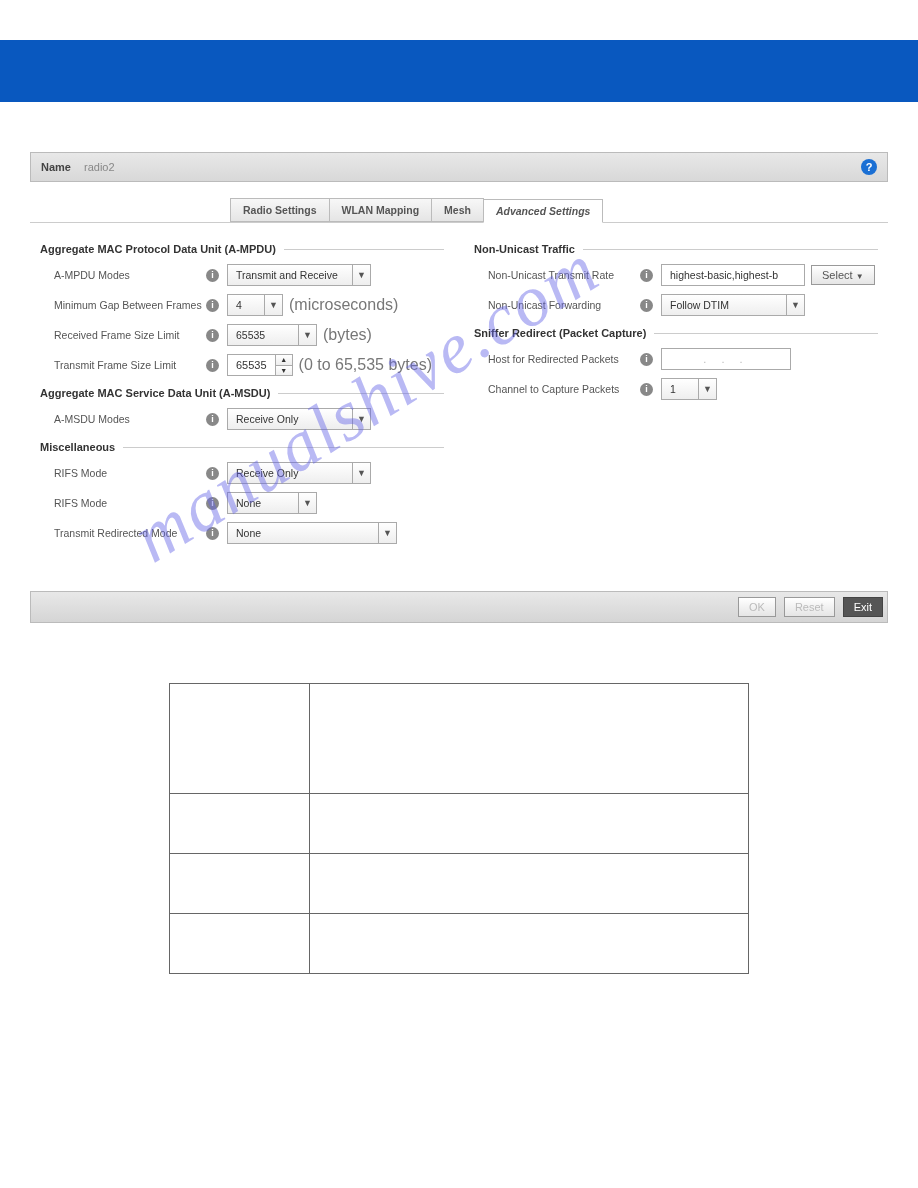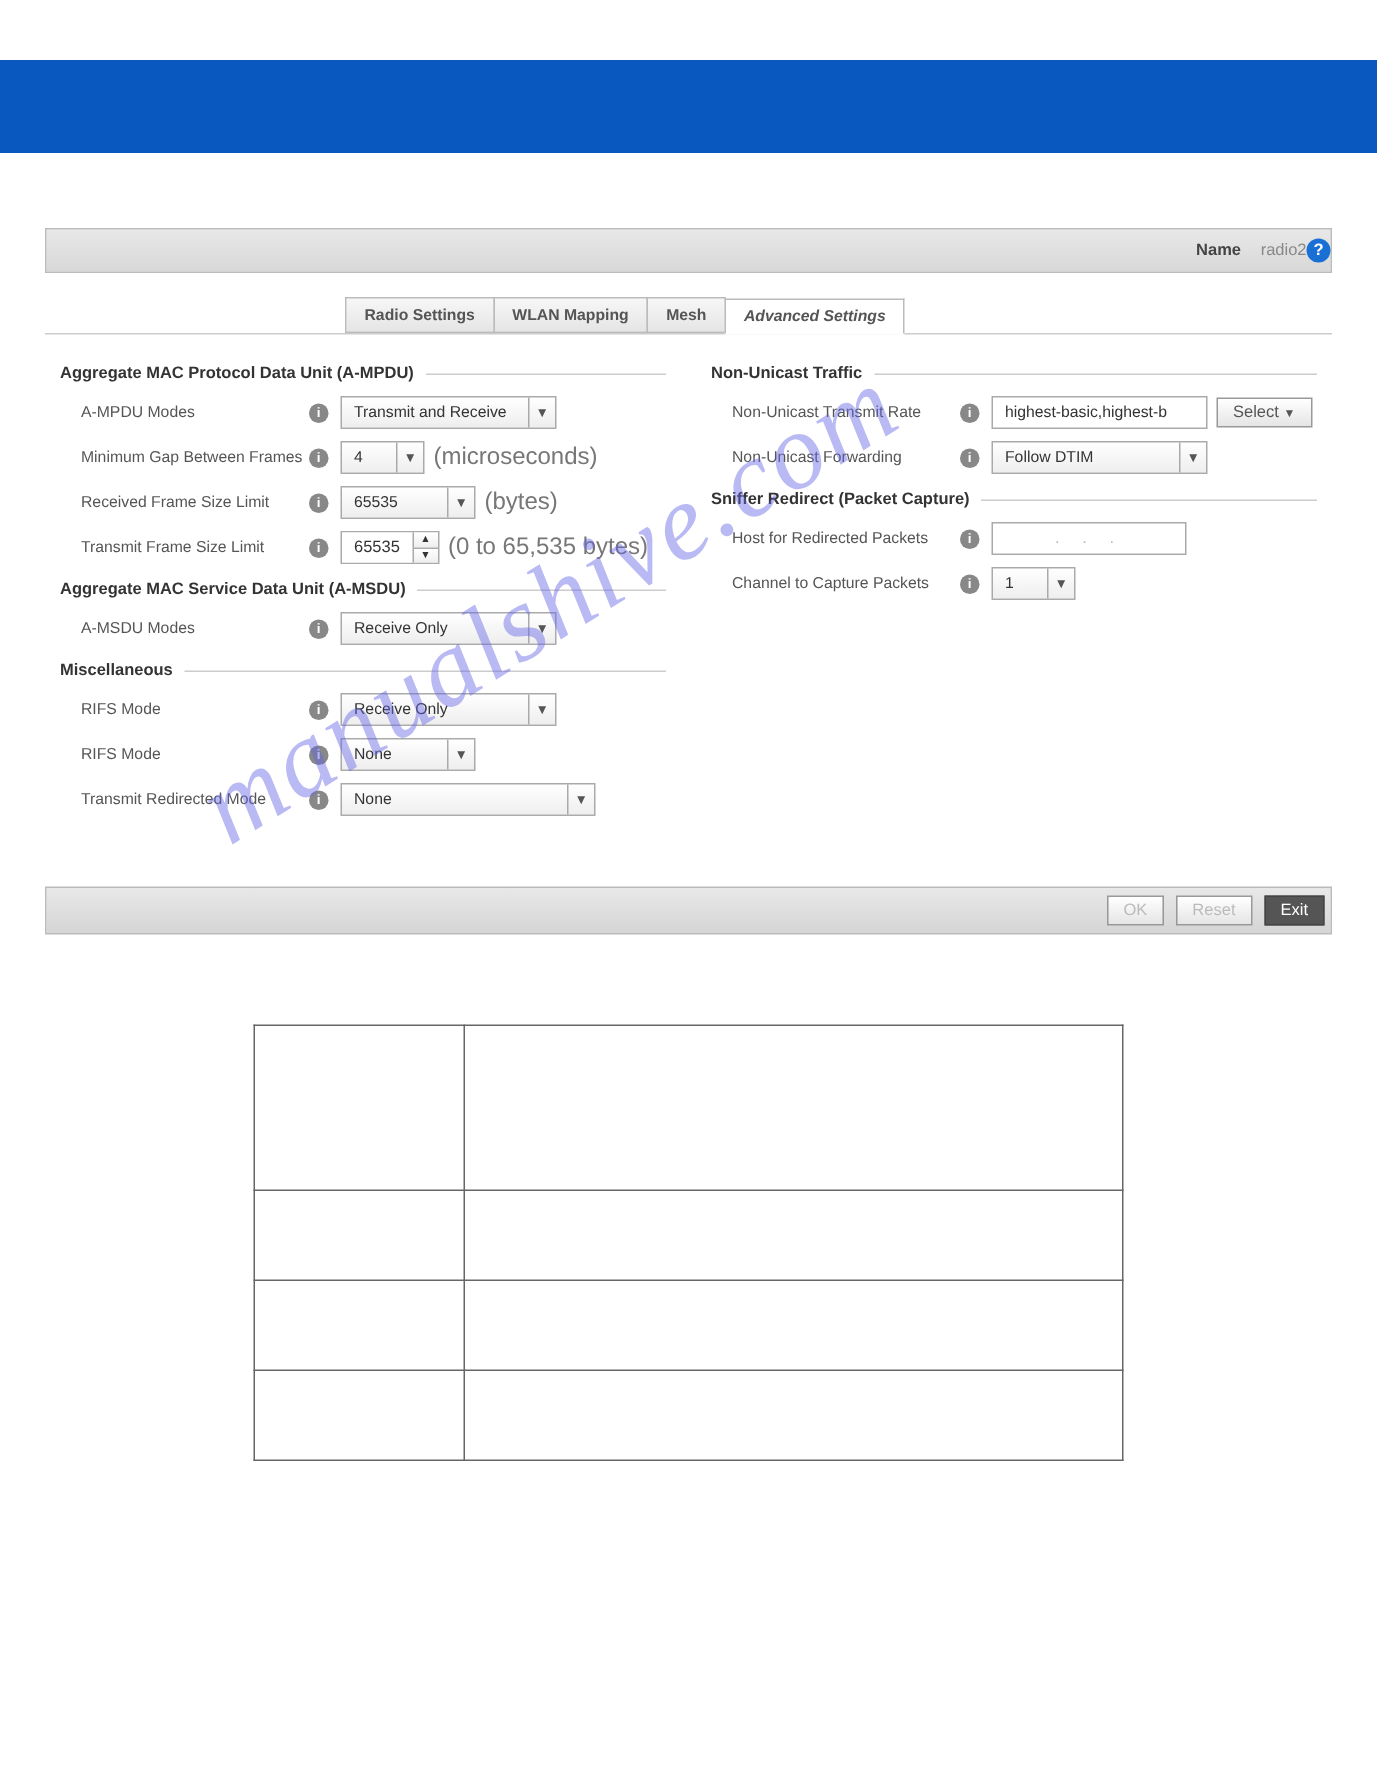--- a/index.html
+++ b/index.html
@@ -16,24 +16,24 @@
     height: 62px;
     margin-top: 40px;
   }
   .content {
     padding: 50px 30px 0 30px;
     position: relative;
   }
   .name-bar {
     background: linear-gradient(#e8e8e8, #d8d8d8);
     border: 1px solid #bbb;
-    padding: 6px 0;
+    padding: 6px 10px;
     display: flex;
     align-items: center;
-    justify-content: flex-end;
+    justify-content: space-between;
   }
   .name-bar .label { font-weight: bold; color: #444; margin-right: 10px; }
   .name-bar .value { color: #888; }
   .help-icon {
     width: 16px; height: 16px; border-radius: 50%;
     background: #1a6fd4; color: #fff; font-weight: bold;
     display: inline-flex; align-items: center; justify-content: center;
     font-size: 11px;
   }
   .tab-row {

